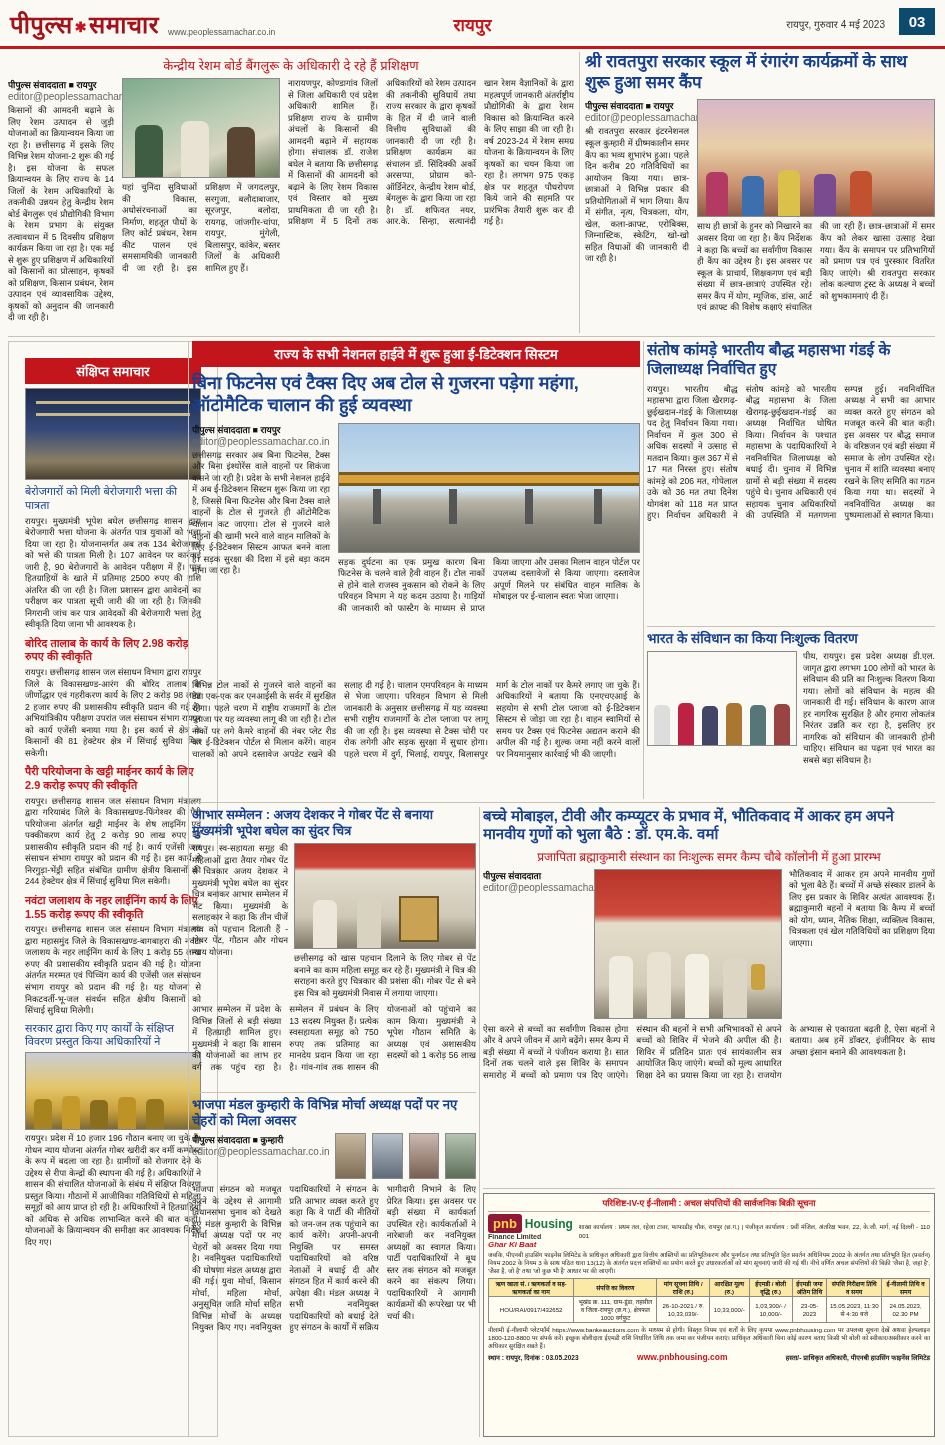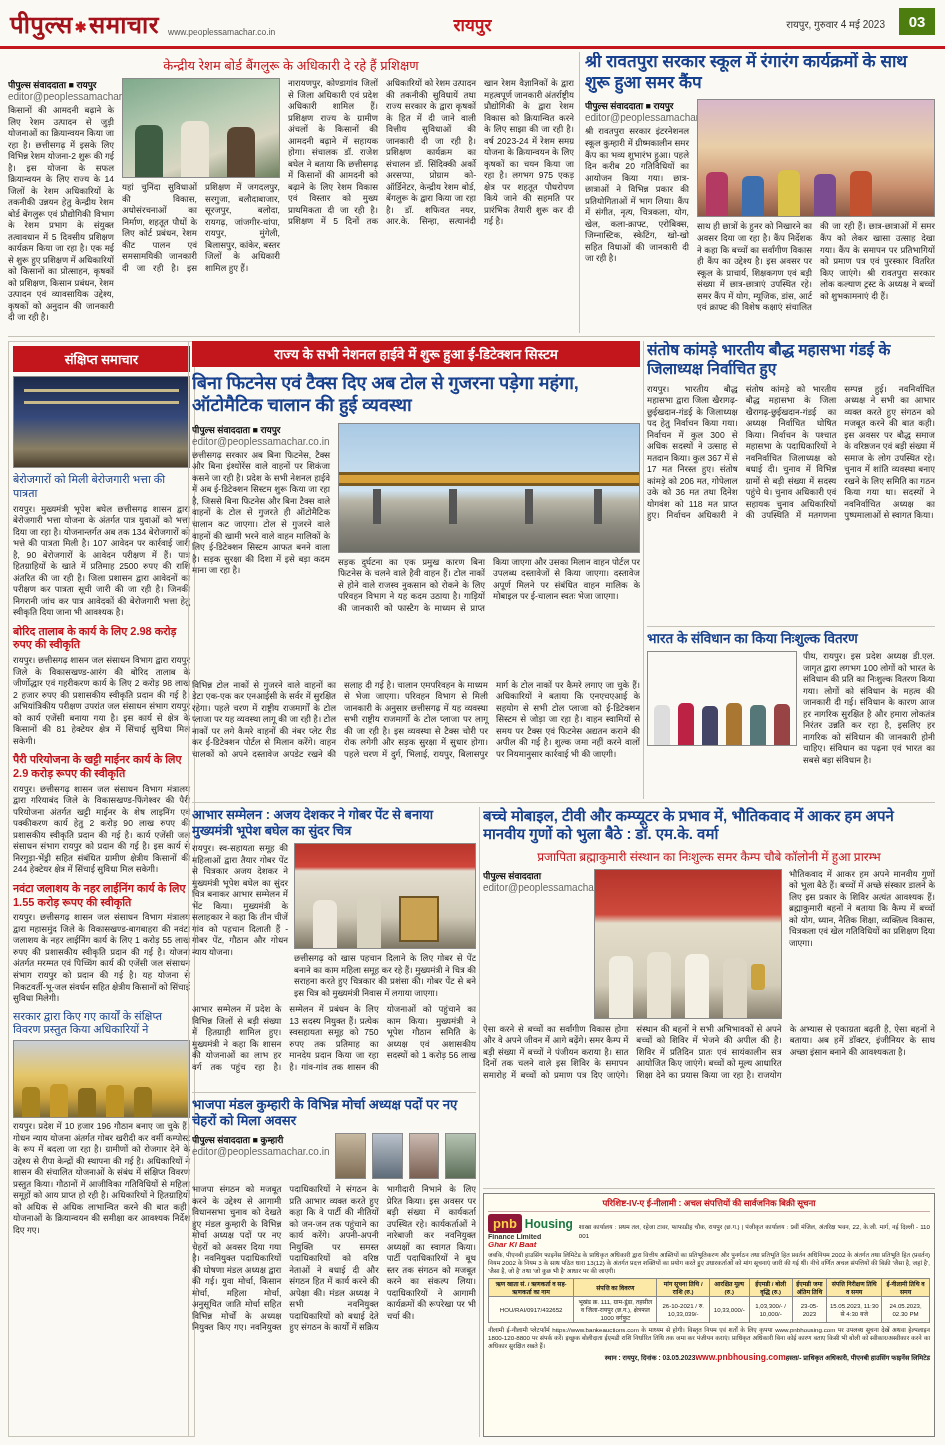--- a/index.html
+++ b/index.html
@@ -16,36 +16,36 @@
   .photo{border:1px solid #8a8a8a;position:relative;overflow:hidden}
   .vline{position:absolute;width:1px;background:#c6c2b8}
   .hline{position:absolute;height:1px;background:#c6c2b8}
   .band{background:#c2151c;color:#fff;font-weight:bold;text-align:center;font-size:13.5px;padding:4px 2px}
   .masthead{position:absolute;top:0;left:0;width:945px;height:46px}
   .logo{position:absolute;left:10px;top:7px;font-size:24px;font-weight:bold;color:#a3121a;letter-spacing:.5px}
   .logo-star{color:#c5161d;font-size:14px;vertical-align:middle;padding:0 2px}
   .site{position:absolute;left:168px;top:27px;font-size:8.5px;color:#555}
   .city{position:absolute;left:50%;transform:translateX(-50%);top:13px;font-size:17px;font-weight:bold}
   .dateline{position:absolute;right:60px;top:17px;font-size:10px;color:#333}
-  .pageno{position:absolute;right:10px;top:8px;width:36px;height:27px;background:#4d7c0f;color:#fff;font-size:15px;font-weight:bold;text-align:center;line-height:27px}
+  .pageno{position:absolute;right:10px;top:8px;width:36px;height:27px;background:#0c4a6e;color:#fff;font-size:15px;font-weight:bold;text-align:center;line-height:27px}
   .redrule{position:absolute;top:46px;left:0;width:945px;height:3px;background:#c5161d}
   .article{position:absolute;overflow:hidden}
   .sb-head-blue{color:#17418f;font-weight:normal;font-size:11px;line-height:1.25;margin:5px 0 3px}
   .sb-head-red{color:#c5161d;font-weight:bold;font-size:11px;line-height:1.25;margin:6px 0 3px}
   .ad{border:1.5px solid #7d7d7d;background:#fffdf2;padding:3px 4px;font-size:6.4px}
   .ad-strip{color:#c5161d;font-weight:bold;text-align:center;font-size:8.6px;border-bottom:1px solid #caa;padding-bottom:2px;margin-bottom:2px}
   .pnb-mark{display:inline-block;background:#8f1838;color:#ffd24a;font-weight:bold;font-size:13px;padding:2px 5px;border-radius:3px}
   .pnb-housing{color:#1b7742;font-weight:bold;font-size:12px;margin-left:3px}
   .pnb-fin{font-size:7px;font-weight:bold;color:#333}
   .ghar{font-size:8px;color:#c5161d;font-style:italic;font-weight:bold}
   .ad-table{width:100%;border-collapse:collapse;margin:3px 0;font-size:6.1px}
   .ad-table th{background:#fce9a8;border:1px solid #8a8a8a;padding:1px 2px;font-weight:bold;text-align:center;line-height:1.25}
   .ad-table td{border:1px solid #8a8a8a;padding:1px 2px;text-align:center;line-height:1.25}
   .ad-fine{font-size:6.2px;line-height:1.3;text-align:justify;color:#222}
-  .ad-foot{display:flex;justify-content:flex-end;align-items:flex-end;margin-top:2px;font-size:6.6px;font-weight:bold}
+  .ad-foot{display:flex;justify-content:space-between;align-items:flex-end;margin-top:2px;font-size:6.6px;font-weight:bold}
   .website-red{color:#c5161d;font-weight:bold;font-size:8.5px}
 </style>
 </head>
 <body>
 
 <div class="page">
 
   <div class="masthead">
     <div class="logo">
       <span>पीपुल्स</span><span class="logo-star">✱</span><span>समाचार</span>
@@ -97,21 +97,21 @@
           <div style="position:absolute;bottom:0;left:116px;width:22px;height:42px;background:#7a4b8f;border-radius:6px 6px 0 0"></div>
           <div style="position:absolute;bottom:0;left:152px;width:22px;height:45px;background:#c2512f;border-radius:6px 6px 0 0"></div>
         </div>
         <div class="body-text cols2" style="margin-top:4px;height:130px">साथ ही छात्रों के हुनर को निखारने का अवसर दिया जा रहा है। कैंप निर्देशक ने कहा कि बच्चों का सर्वांगीण विकास ही कैंप का उद्देश्य है। इस अवसर पर स्कूल के प्राचार्य, शिक्षकगण एवं बड़ी संख्या में छात्र-छात्राएं उपस्थित रहे। समर कैंप में योग, म्यूजिक, डांस, आर्ट एवं क्राफ्ट की विशेष कक्षाएं संचालित की जा रही हैं। छात्र-छात्राओं में समर कैंप को लेकर खासा उत्साह देखा गया। कैंप के समापन पर प्रतिभागियों को प्रमाण पत्र एवं पुरस्कार वितरित किए जाएंगे। श्री रावतपुरा सरकार लोक कल्याण ट्रस्ट के अध्यक्ष ने बच्चों को शुभकामनाएं दी हैं।</div>
       </div>
     </div>
   </div>
 
   <div class="hline" style="left:8px;top:336px;width:927px"></div>
 
-  <div class="article" style="left:8px;top:341px;width:187px;height:1096px;border:1px solid #c8c4b8;padding:4px">
+  <div class="article" style="left:8px;top:341px;width:210px;height:1096px;border:1px solid #c8c4b8;padding:16px">
     <div class="band" style="font-size:13px">संक्षिप्त समाचार</div>
     <div class="photo" style="width:100%;height:92px;margin-top:4px;background:linear-gradient(180deg,#1d2a4a 0%,#35497a 45%,#8a7f63 80%,#4a3f2e 100%)">
       <div style="position:absolute;top:12px;left:10px;right:10px;height:3px;background:#c8b98a"></div>
       <div style="position:absolute;top:24px;left:10px;right:10px;height:3px;background:#c8b98a"></div>
     </div>
     <div class="sb-head-blue">बेरोजगारों को मिली बेरोजगारी भत्ता की पात्रता</div>
     <div class="body-text">रायपुर। मुख्यमंत्री भूपेश बघेल छत्तीसगढ़ शासन द्वारा बेरोजगारी भत्ता योजना के अंतर्गत पात्र युवाओं को भत्ता दिया जा रहा है। योजनान्तर्गत अब तक 134 बेरोजगारों को भत्ते की पात्रता मिली है। 107 आवेदन पर कार्रवाई जारी है, 90 बेरोजगारों के आवेदन परीक्षण में हैं। पात्र हितग्राहियों के खाते में प्रतिमाह 2500 रुपए की राशि अंतरित की जा रही है। जिला प्रशासन द्वारा आवेदनों का परीक्षण कर पात्रता सूची जारी की जा रही है। जिनकी निगरानी जांच कर पात्र आवेदकों की बेरोजगारी भत्ता हेतु स्वीकृति दिया जाना भी आवश्यक है।</div>
     <div class="sb-head-red">बोरिद तालाब के कार्य के लिए 2.98 करोड़ रुपए की स्वीकृति</div>
     <div class="body-text">रायपुर। छत्तीसगढ़ शासन जल संसाधन विभाग द्वारा रायपुर जिले के विकासखण्ड-आरंग की बोरिद तालाब के जीर्णोद्धार एवं गहरीकरण कार्य के लिए 2 करोड़ 98 लाख 2 हजार रुपए की प्रशासकीय स्वीकृति प्रदान की गई है। अभियांत्रिकीय परीक्षण उपरांत जल संसाधन संभाग रायपुर को कार्य एजेंसी बनाया गया है। इस कार्य से क्षेत्र के किसानों की 81 हेक्टेयर क्षेत्र में सिंचाई सुविधा मिल सकेगी।</div>
     <div class="sb-head-red">पैरी परियोजना के खट्टी माईनर कार्य के लिए 2.9 करोड़ रूपए की स्वीकृति</div>

